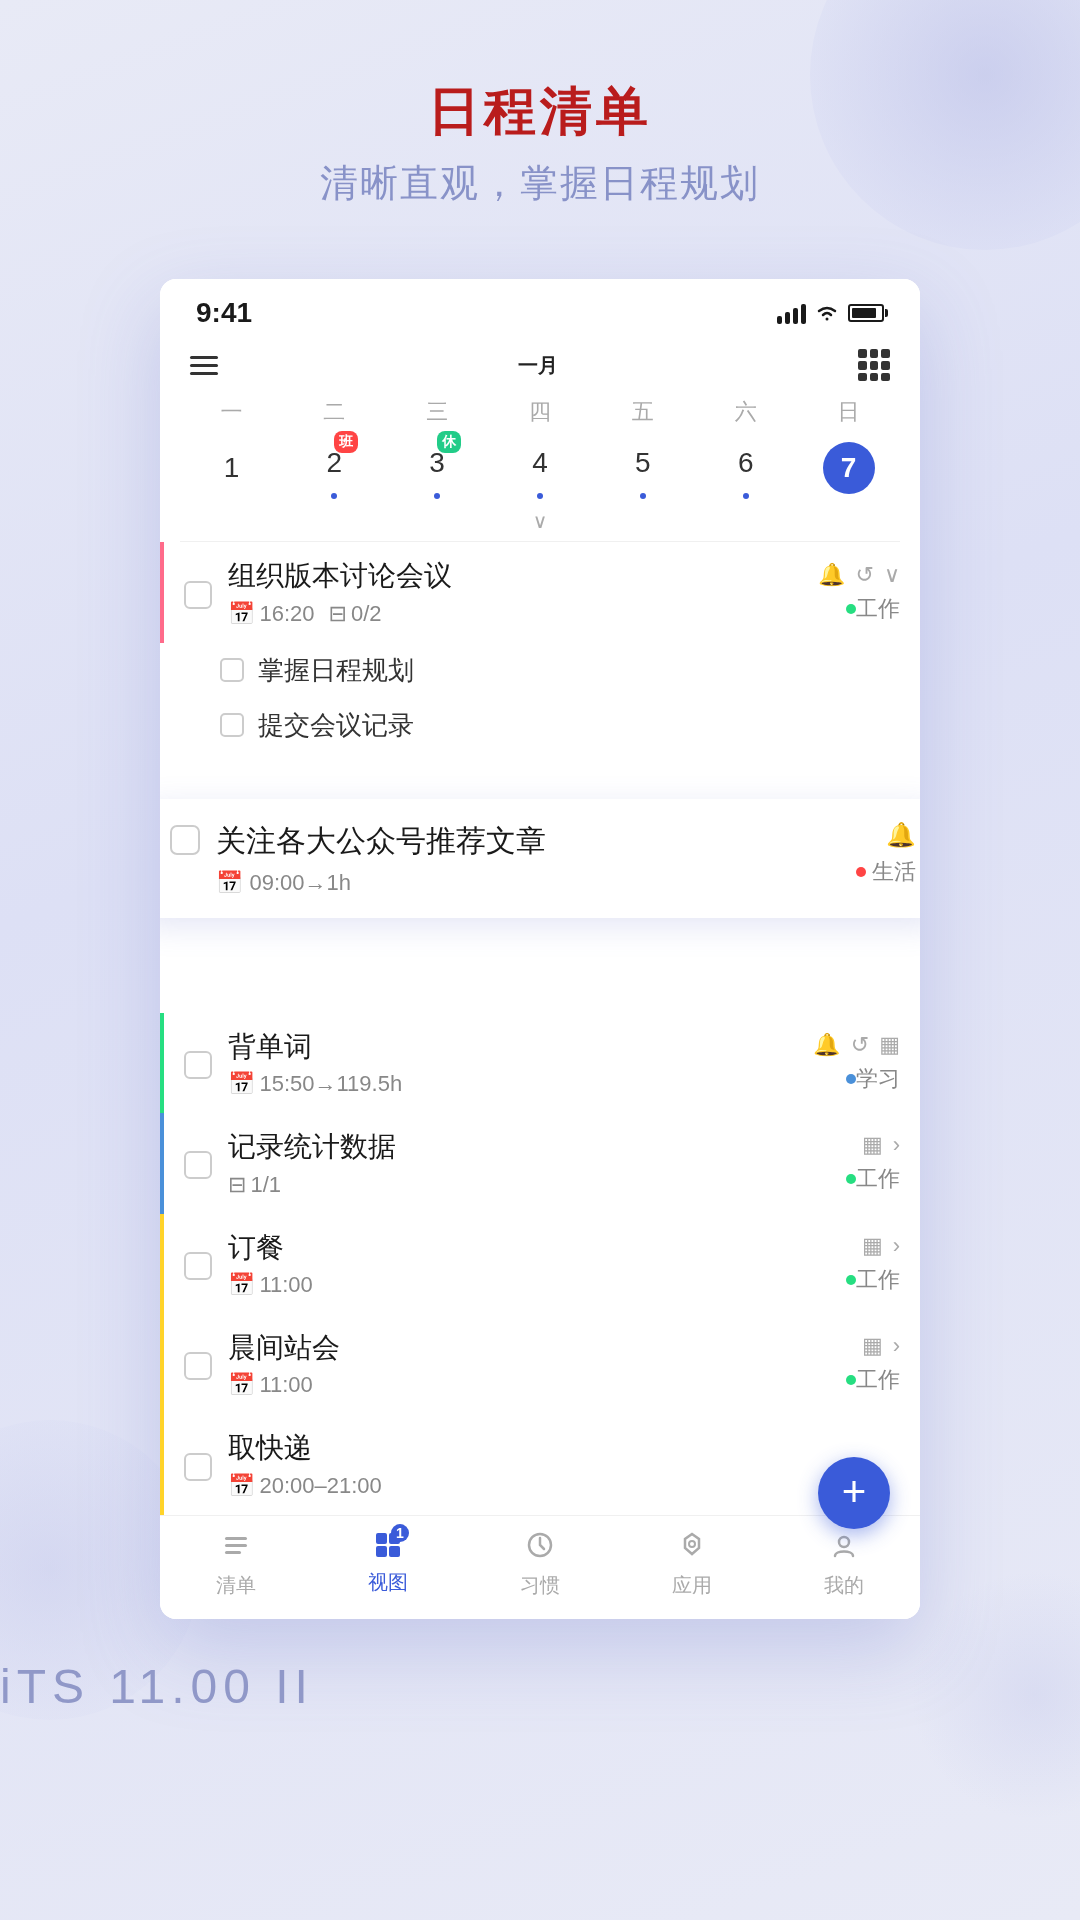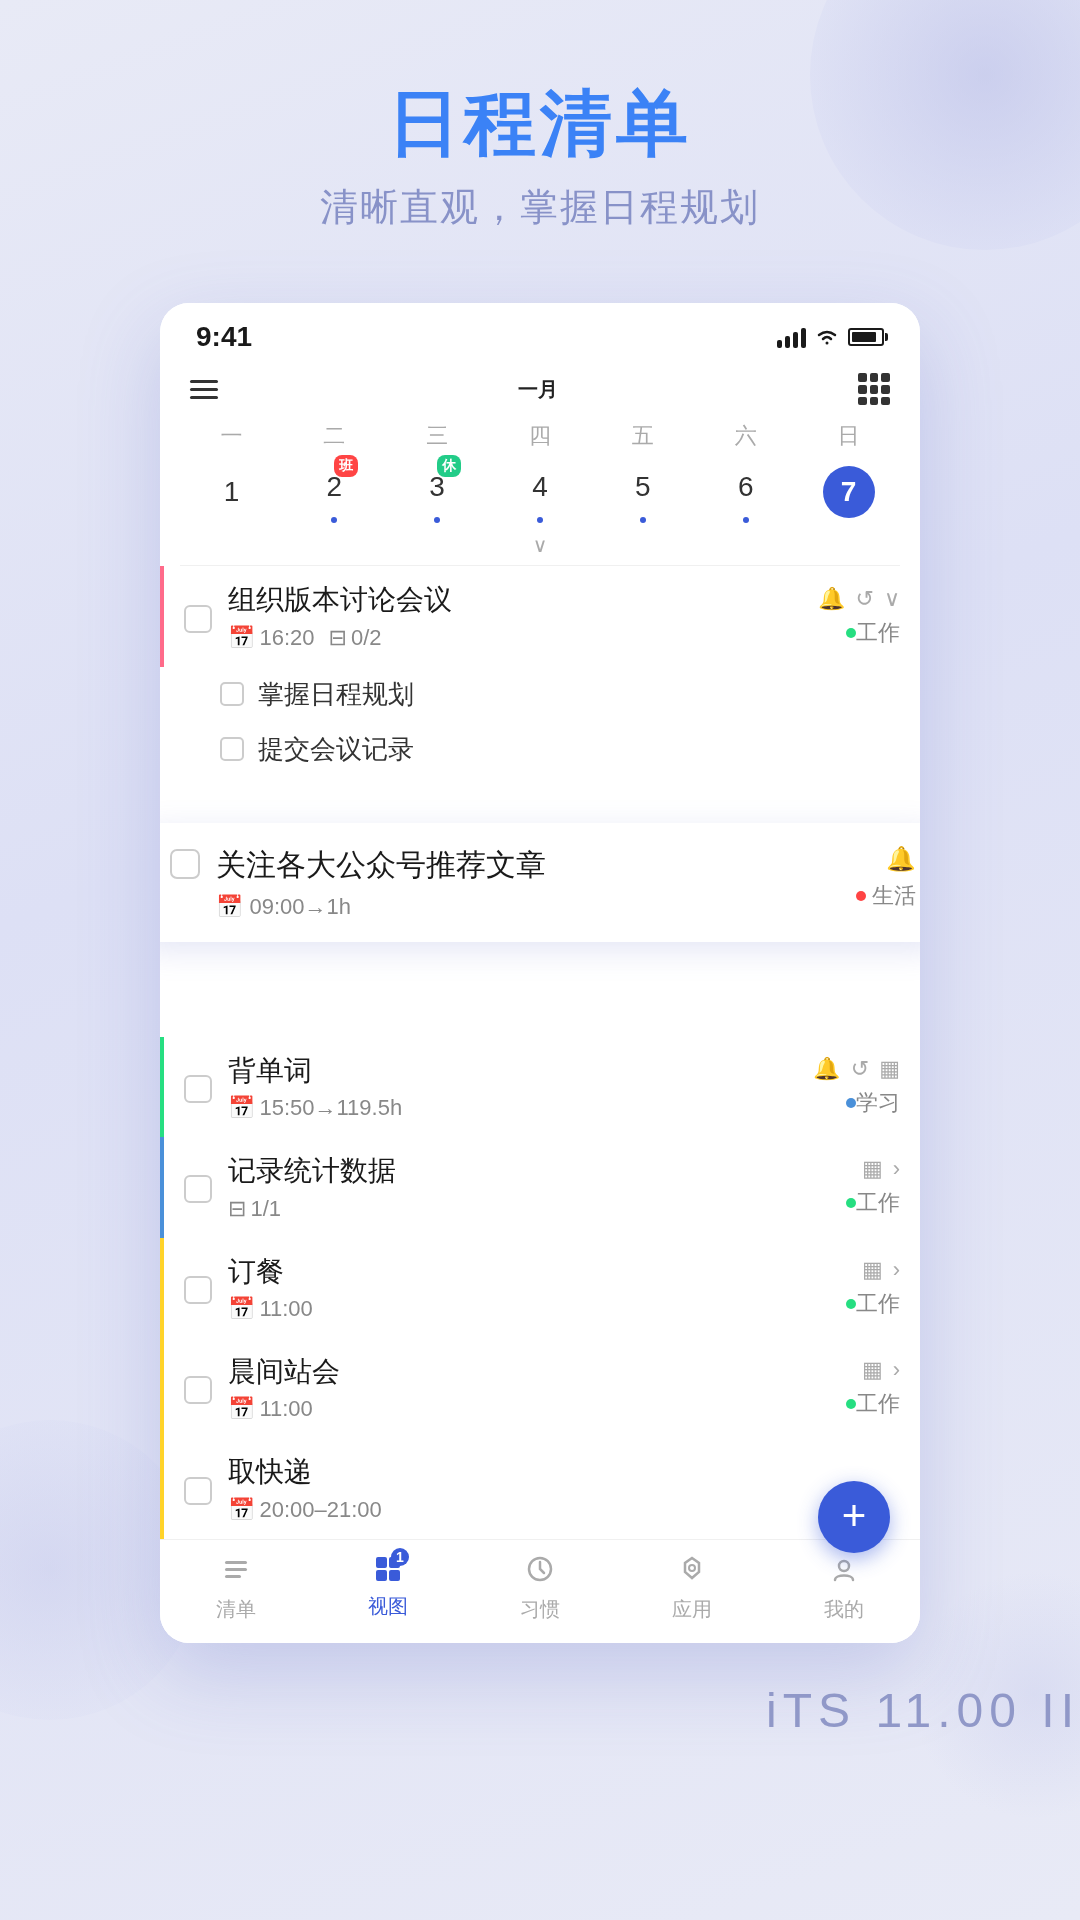--- a/index.html
+++ b/index.html
@@ -42,23 +42,23 @@
     }
 
     
     .page-header {
       text-align: center;
       padding: 80px 0 40px;
       position: relative;
       z-index: 2;
     }
     .page-title {
-      font-size: 72px;
+      font-size: 52px;
       font-weight: 700;
-      color: #3b82f6;
+      color: #b91c1c;
       letter-spacing: 4px;
       line-height: 1.2;
     }
     .page-subtitle {
       font-size: 38px;
       color: #8892c8;
       margin-top: 16px;
       letter-spacing: 2px;
     }
 
@@ -66,21 +66,21 @@
     .phone-wrapper {
       position: relative;
       z-index: 2;
       display: flex;
       justify-content: center;
       margin-top: 30px;
     }
     .phone-mockup {
       width: 760px;
       background: white;
-      border-radius: 29px;
+      border-radius: 16px;
       box-shadow: 0 30px 80px rgba(100,110,200,0.25);
       overflow: hidden;
       position: relative;
     }
 
     
     .status-bar {
       display: flex;
       justify-content: space-between;
       align-items: center;
@@ -474,21 +474,21 @@
       height: 18px;
       border-radius: 50%;
       display: flex;
       align-items: center;
       justify-content: center;
       font-weight: 700;
     }
 
     
     .bottom-text {
-      text-align: right;
+      text-align: left;
       padding: 40px 0 20px;
       font-size: 48px;
       color: #9098c8;
       font-weight: 400;
       letter-spacing: 6px;
       position: relative;
       z-index: 2;
     }
   </style>
 </head>

